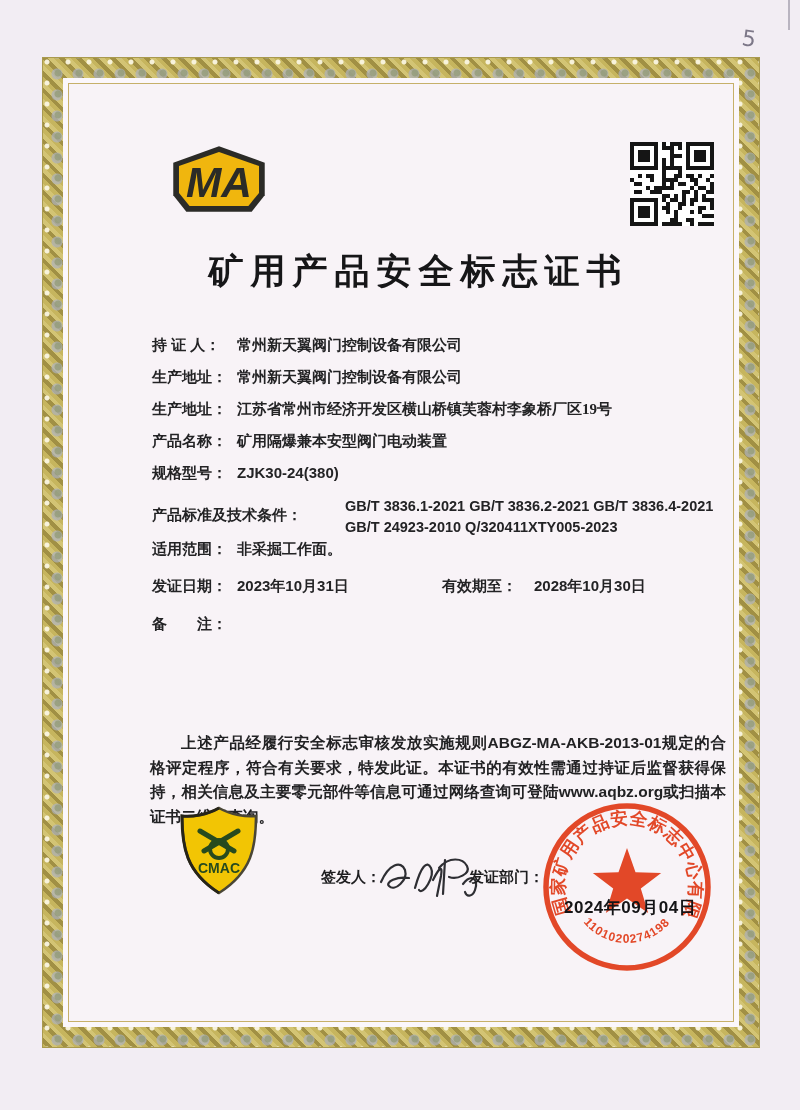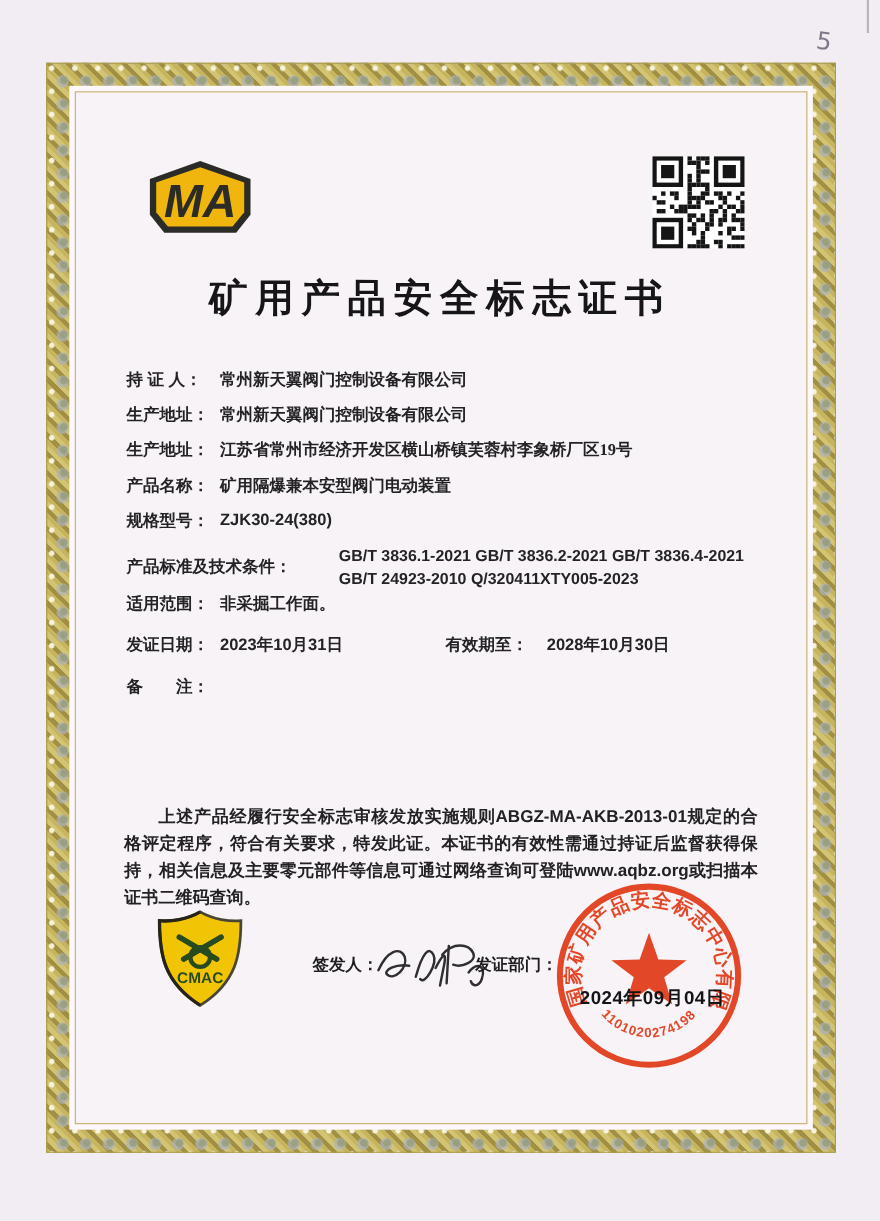--- a/index.html
+++ b/index.html
@@ -34,21 +34,21 @@
       radial-gradient(circle at 5px 5px, rgba(250,246,225,.95) 0 2px, transparent 3px) 0 0/21px 21px,
       radial-gradient(circle at 16px 16px, rgba(148,156,122,.8) 0 3px, transparent 4px) 0 0/21px 21px,
       radial-gradient(circle at 10px 12px, rgba(173,178,190,.7) 0 5px, transparent 6px) 5px 5px/21px 21px,
       repeating-linear-gradient(45deg,#c6b55e 0 4px,#a19044 4px 8px,#d3c474 8px 12px),
       #b5a54f;
     box-shadow:0 0 0 1px #a99a4e inset;
   }
   .frame-gap{height:100%;box-sizing:border-box;background:#fbf7fb;padding:5px;}
   .frame-inner{height:100%;box-sizing:border-box;border:1px solid #c6b06a;background:#f8f3f7;}
 
-  .content{position:absolute;inset:0;}
+  .content{position:absolute;inset:0;margin-left:37px;}
 
   
   .ma-logo{position:absolute;left:133px;top:143px;width:98px;height:72px;}
   .license-line{
     position:absolute;left:303px;top:166px;white-space:nowrap;
     font-family:"Liberation Serif", serif;font-size:17px;color:#2a2a2c;
   }
   .license-line .no{font-family:"Liberation Serif", serif;letter-spacing:.5px;}
   .qr{position:absolute;left:593px;top:142px;width:84px;height:84px;}
 
@@ -74,21 +74,21 @@
   .val.kai{font-family:"Liberation Serif", serif;}
 
   
   .statement{
     position:absolute;left:113px;top:731px;width:576px;
     font-size:15.5px;font-weight:bold;line-height:24.5px;
     text-align:justify;text-indent:2em;color:#222224;
   }
 
   
-  .cmac-logo{position:absolute;left:139px;top:826px;width:86px;height:92px;}
+  .cmac-logo{position:absolute;left:139px;top:805px;width:86px;height:92px;}
   .signer{position:absolute;left:284px;top:868px;font-size:15px;font-weight:bold;}
   .signature{position:absolute;left:338px;top:846px;width:115px;height:62px;}
   .dept{position:absolute;left:432px;top:868px;font-size:15px;font-weight:bold;}
   .stamp{position:absolute;left:502px;top:799px;width:176px;height:176px;opacity:.93;mix-blend-mode:multiply;}
   .stamp-date{
     position:absolute;left:527px;top:896px;
     font-size:17px;font-weight:bold;color:#141416;letter-spacing:.5px;white-space:nowrap;
   }
 </style>
 </head>

